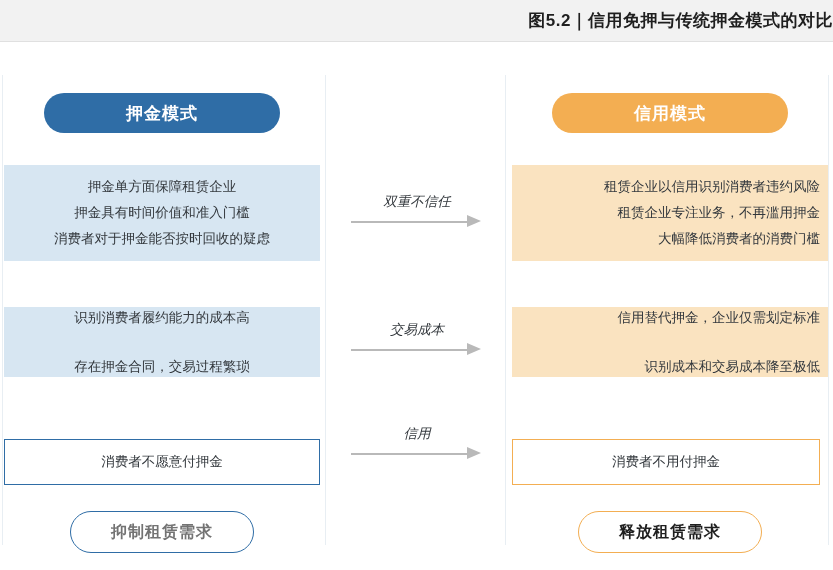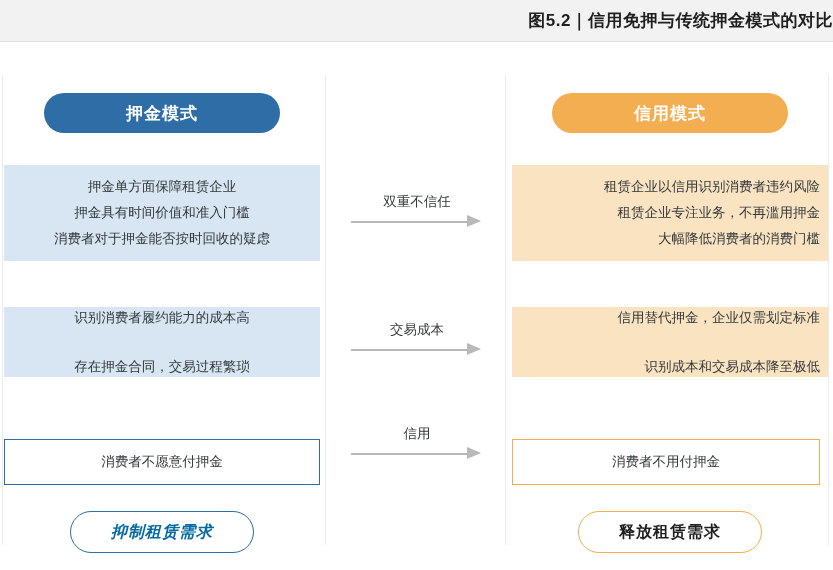--- a/index.html
+++ b/index.html
@@ -129,20 +129,21 @@
   .row3 { top: 396px; height: 46px; font-family: Liberation Serif, serif; }
 
   .box .line { display: block; white-space: nowrap; }
 
   
   .arrow {
     position: absolute;
     left: 349px;
     width: 136px;
     height: 40px;
+    font-style: italic;
   }
   .arrow .label {
     position: absolute;
     left: 0;
     top: 0;
     width: 136px;
     text-align: center;
     font-size: 13.5px;
     color: #33383d;
   }
@@ -180,22 +181,21 @@
     font-size: 16px;
     font-weight: bold;
     letter-spacing: 1px;
     box-sizing: border-box;
   }
   .bottom-left {
     left: 70px;
     top: 468px;
     width: 184px;
     border: 1.5px solid #2f6da6;
-    color: #0369a1;
-    font-style: italic;
+    color: #737373;
   }
   .bottom-right {
     left: 578px;
     top: 468px;
     width: 184px;
     border: 1.5px solid #f3ae52;
     color: #1f1f1f;
   }
 </style>
 </head>

